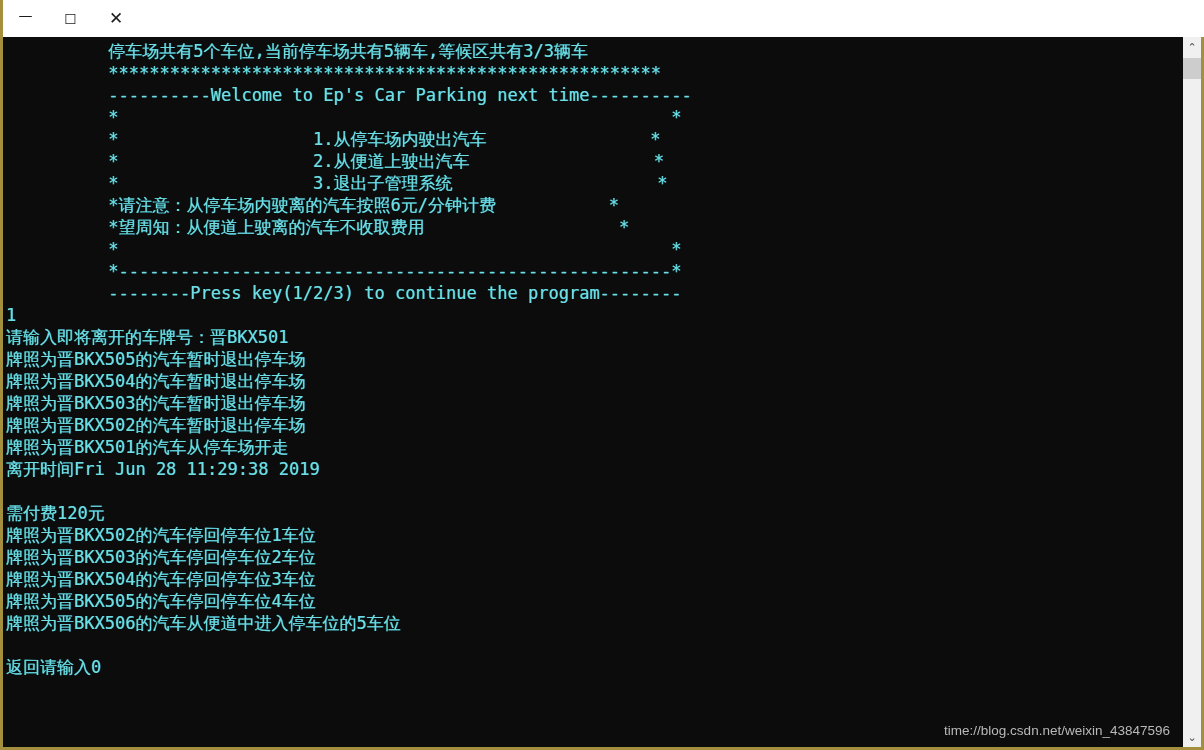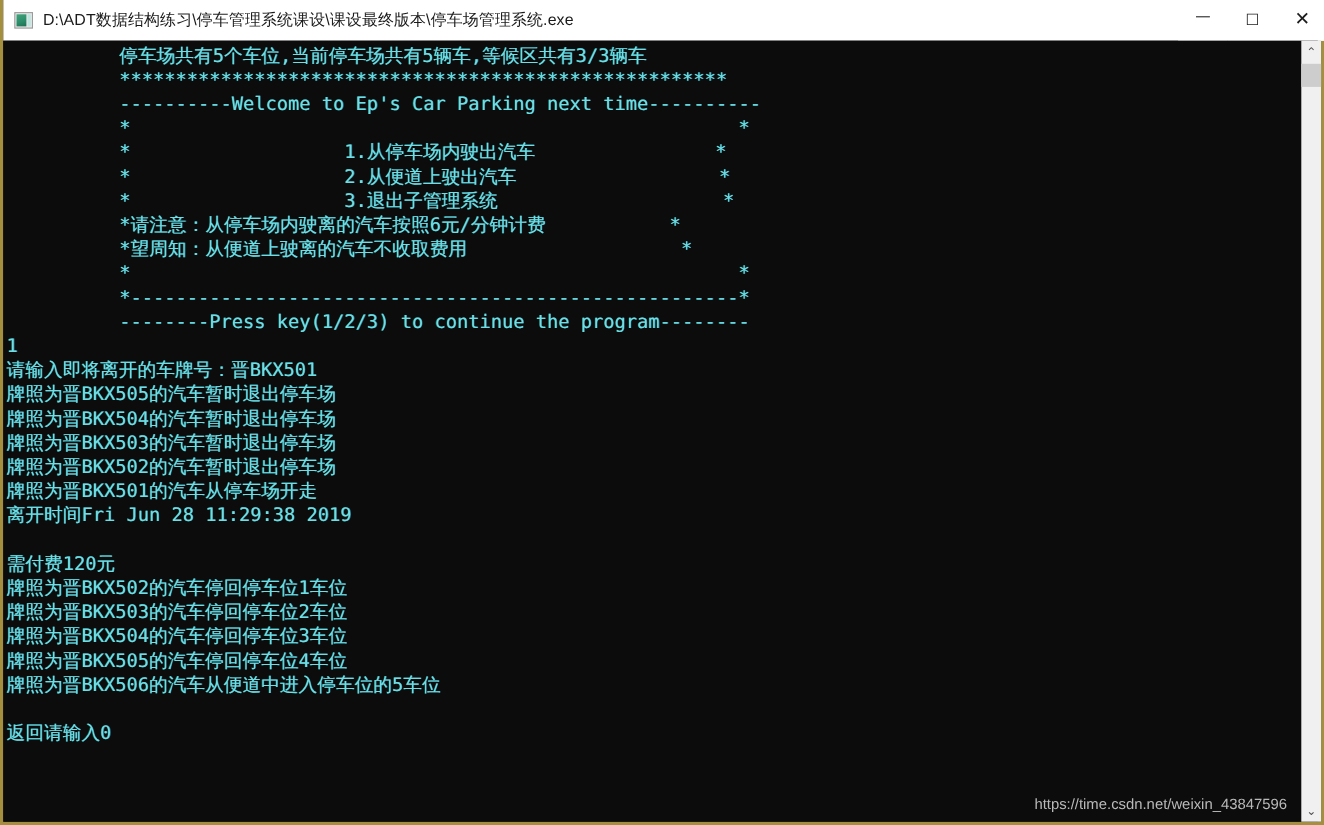--- a/index.html
+++ b/index.html
@@ -167,27 +167,20 @@
     height: 21px;
     background: #cdcdcd;
   }
 </style>
 </head>
 <body>
 
 <div id="window">
 
   <div id="titlebar">
-    <div id="title-left">
-      <div id="app-icon">
-        <div class="screen"></div>
-        <div class="strip"></div>
-      </div>
-      <div id="title-text">D:\ADT数据结构练习\停车管理系统课设\课设最终版本\停车场管理系统.exe</div>
-    </div>
     <div id="title-buttons">
       <div class="winbtn" id="btn-min">
         <span class="glyph">—</span>
       </div>
       <div class="winbtn" id="btn-max">
         <span class="glyph">☐</span>
       </div>
       <div class="winbtn" id="btn-close">
         <span class="glyph">✕</span>
       </div>
@@ -217,21 +210,21 @@
 离开时间Fri Jun 28 11:29:38 2019
 
 需付费120元
 牌照为晋BKX502的汽车停回停车位1车位
 牌照为晋BKX503的汽车停回停车位2车位
 牌照为晋BKX504的汽车停回停车位3车位
 牌照为晋BKX505的汽车停回停车位4车位
 牌照为晋BKX506的汽车从便道中进入停车位的5车位
 
 返回请输入0</pre>
-    <div id="watermark">https://time.csdn.net/weixin_43847596</div>
+    <div id="watermark">time://blog.csdn.net/weixin_43847596</div>
   </div>
 
   <div id="scrollbar">
     <div class="sb-arrow" id="sb-up">⌃</div>
     <div id="sb-thumb"></div>
     <div class="sb-arrow" id="sb-down">⌄</div>
   </div>
 
 </div>
 

